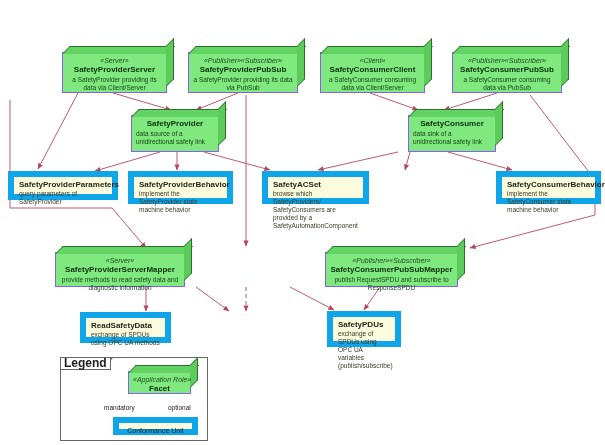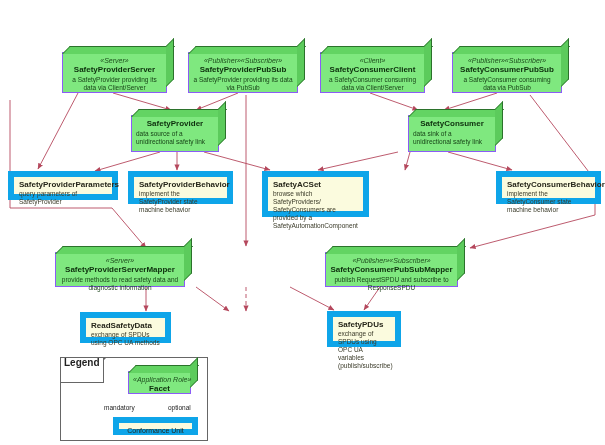--- a/index.html
+++ b/index.html
@@ -66,22 +66,22 @@
   .note.center .cname{text-align:center;}
 
   
   .legend-frame{
     position:absolute;box-sizing:border-box;
     border:1px solid #666666;background:#ffffff;z-index:4;
   }
   .legend-tab{
     position:absolute;box-sizing:border-box;
     border:1px solid #666666;background:#ffffff;
-    font-size:10px;font-weight:bold;color:#222;
-    padding:0px 3px 14px 3px;line-height:10px;z-index:6;
+    font-size:12px;font-weight:bold;color:#222;
+    padding:0px 3px 1px 3px;line-height:10px;z-index:6;
   }
   .legend-tab::after{
     content:"";position:absolute;right:-4px;top:-1px;
     width:0;height:0;border-left:4px solid #666666;border-bottom:4px solid transparent;
   }
   .edge-label{
     position:absolute;font-size:6.5px;color:#222;line-height:8px;z-index:6;white-space:nowrap;
   }
 </style>
 </head>
@@ -193,21 +193,21 @@
   <div class="note" style="left:8px;top:171px;width:110px;height:29px;">
     <span class="cname">SafetyProviderParameters</span>
     <span class="cdesc">query parameters of SafetyProvider</span>
   </div>
 
   <div class="note" style="left:128px;top:171px;width:105px;height:33px;">
     <span class="cname">SafetyProviderBehavior</span>
     <span class="cdesc">implement the SafetyProvider state machine behavior</span>
   </div>
 
-  <div class="note" style="left:262px;top:171px;width:107px;height:46px;">
+  <div class="note" style="left:262px;top:171px;width:107px;height:33px;">
     <span class="cname">SafetyACSet</span>
     <span class="cdesc">browse which SafetyProviders/ SafetyConsumers are provided by a SafetyAutomationComponent</span>
   </div>
 
 
   <div class="note" style="left:496px;top:171px;width:105px;height:33px;">
     <span class="cname">SafetyConsumerBehavior</span>
     <span class="cdesc">implement the SafetyConsumer state machine behavior</span>
   </div>
 

